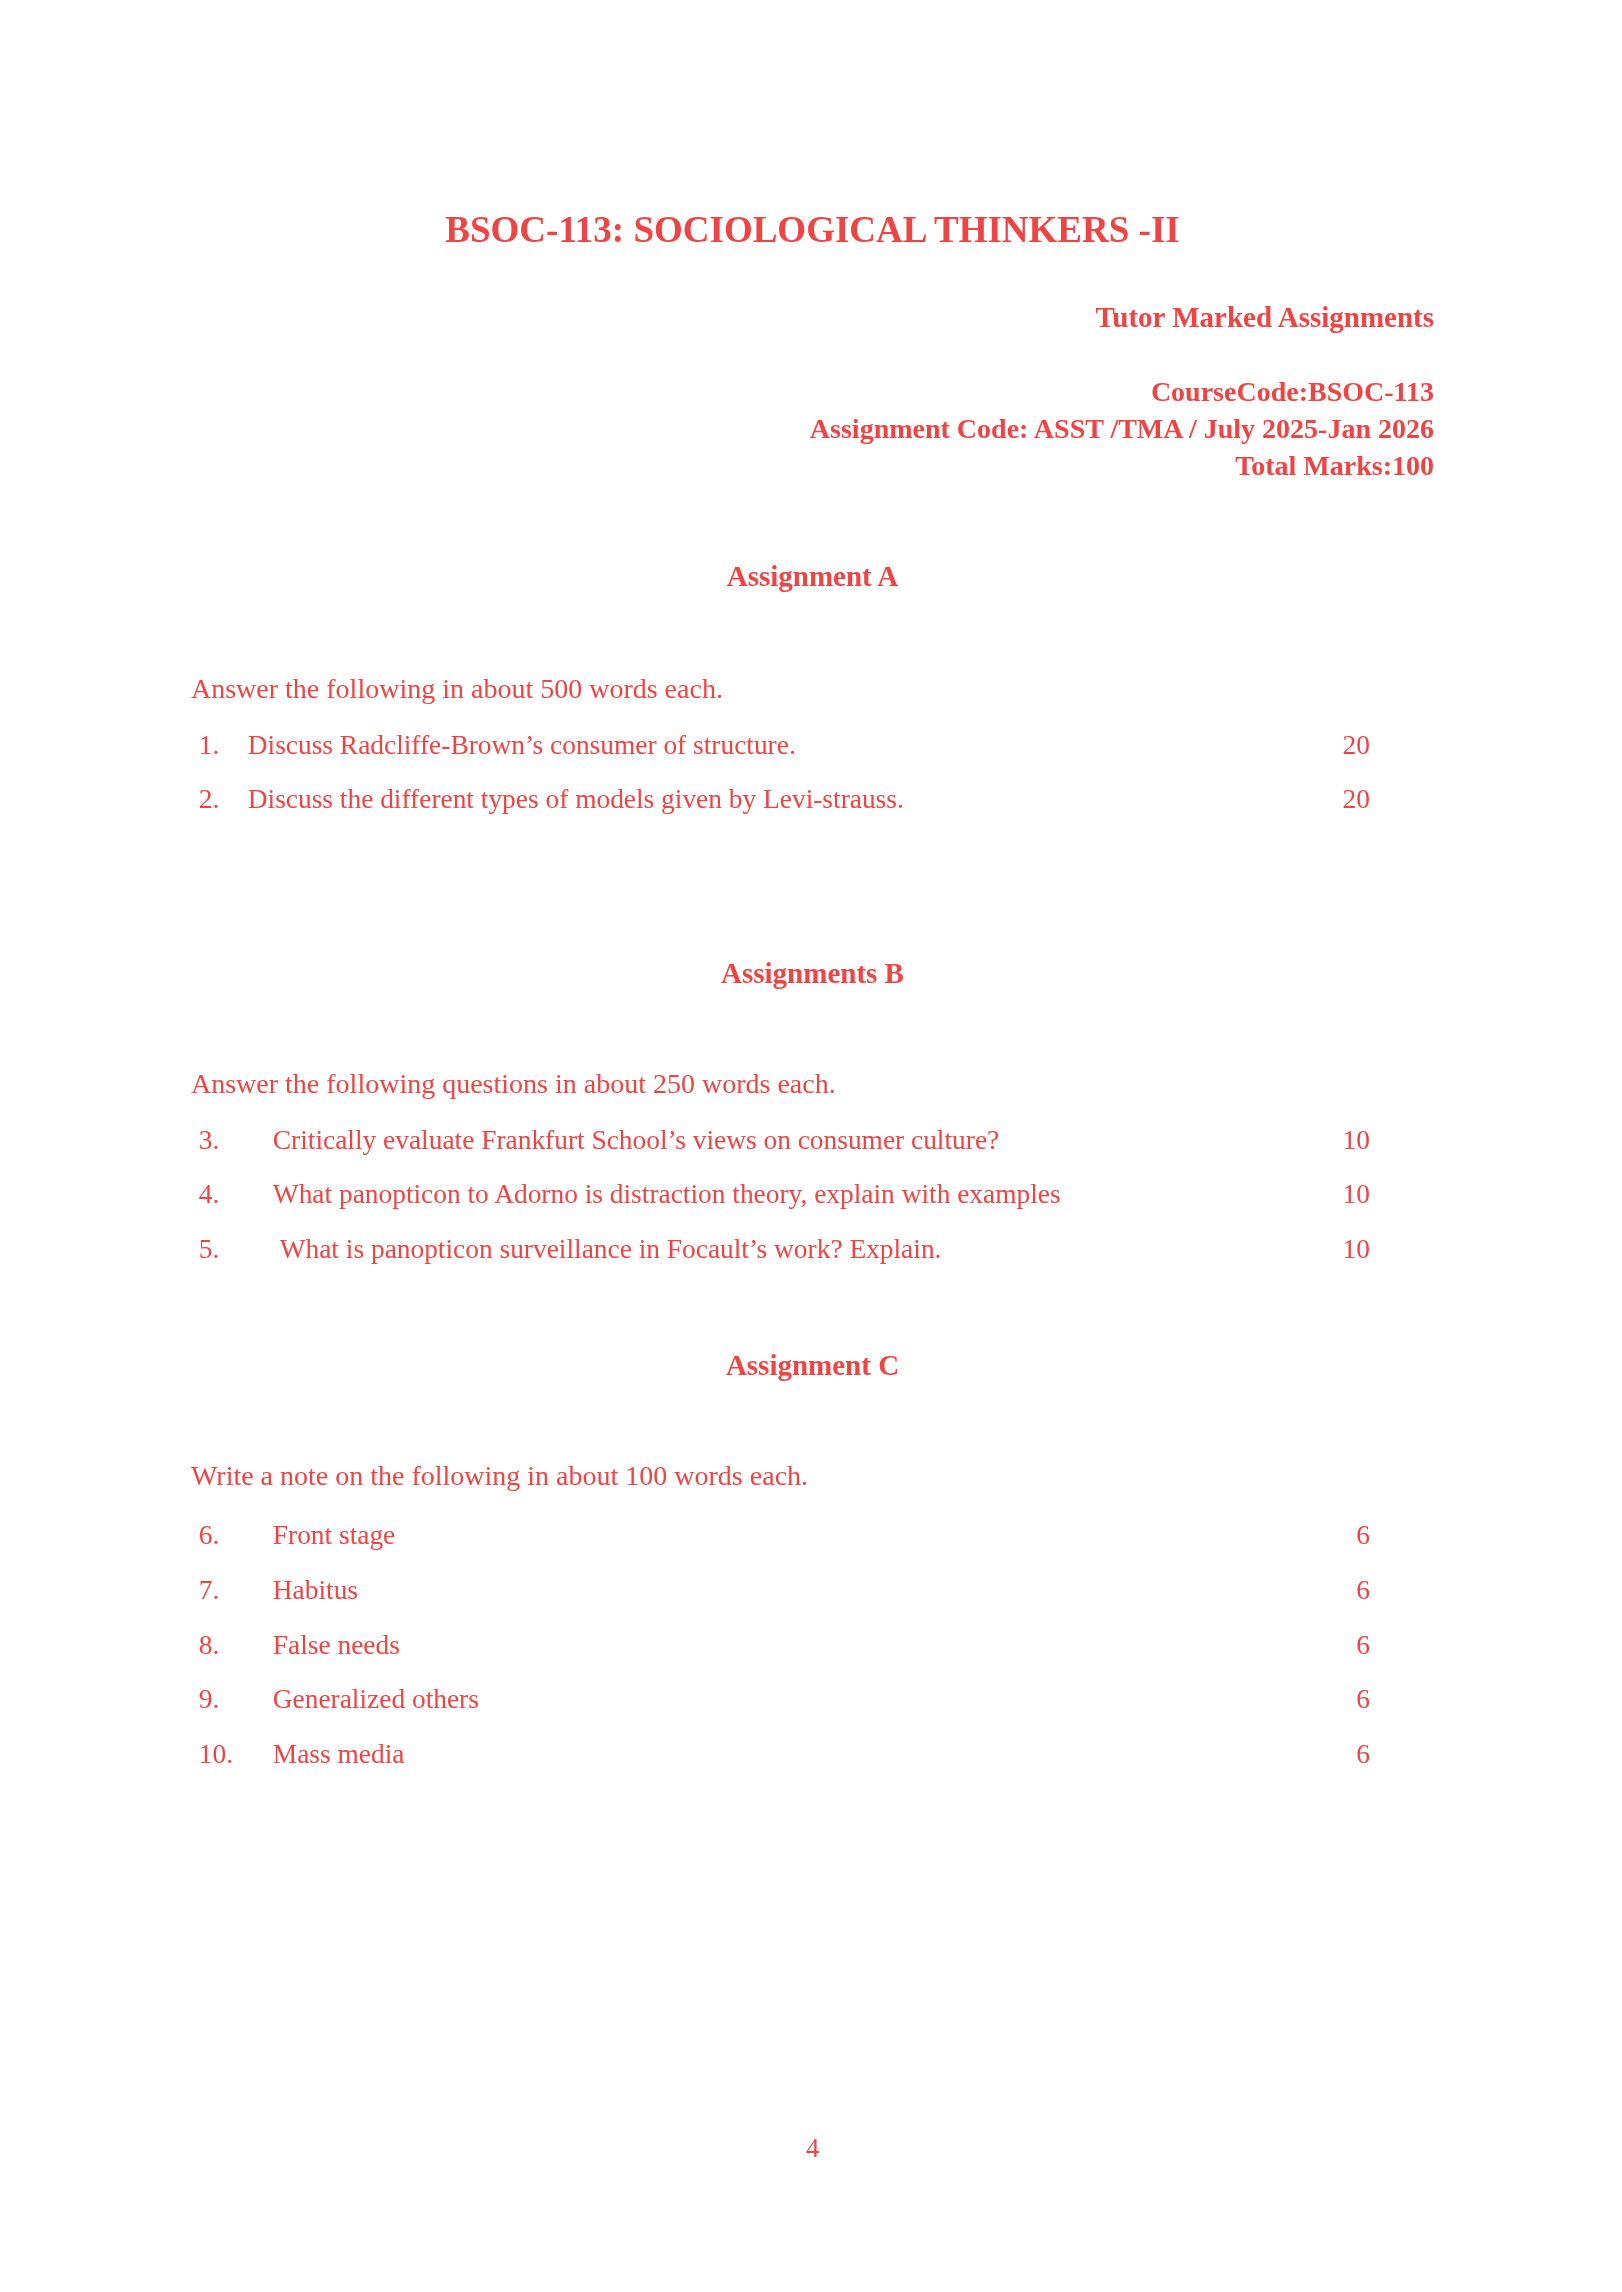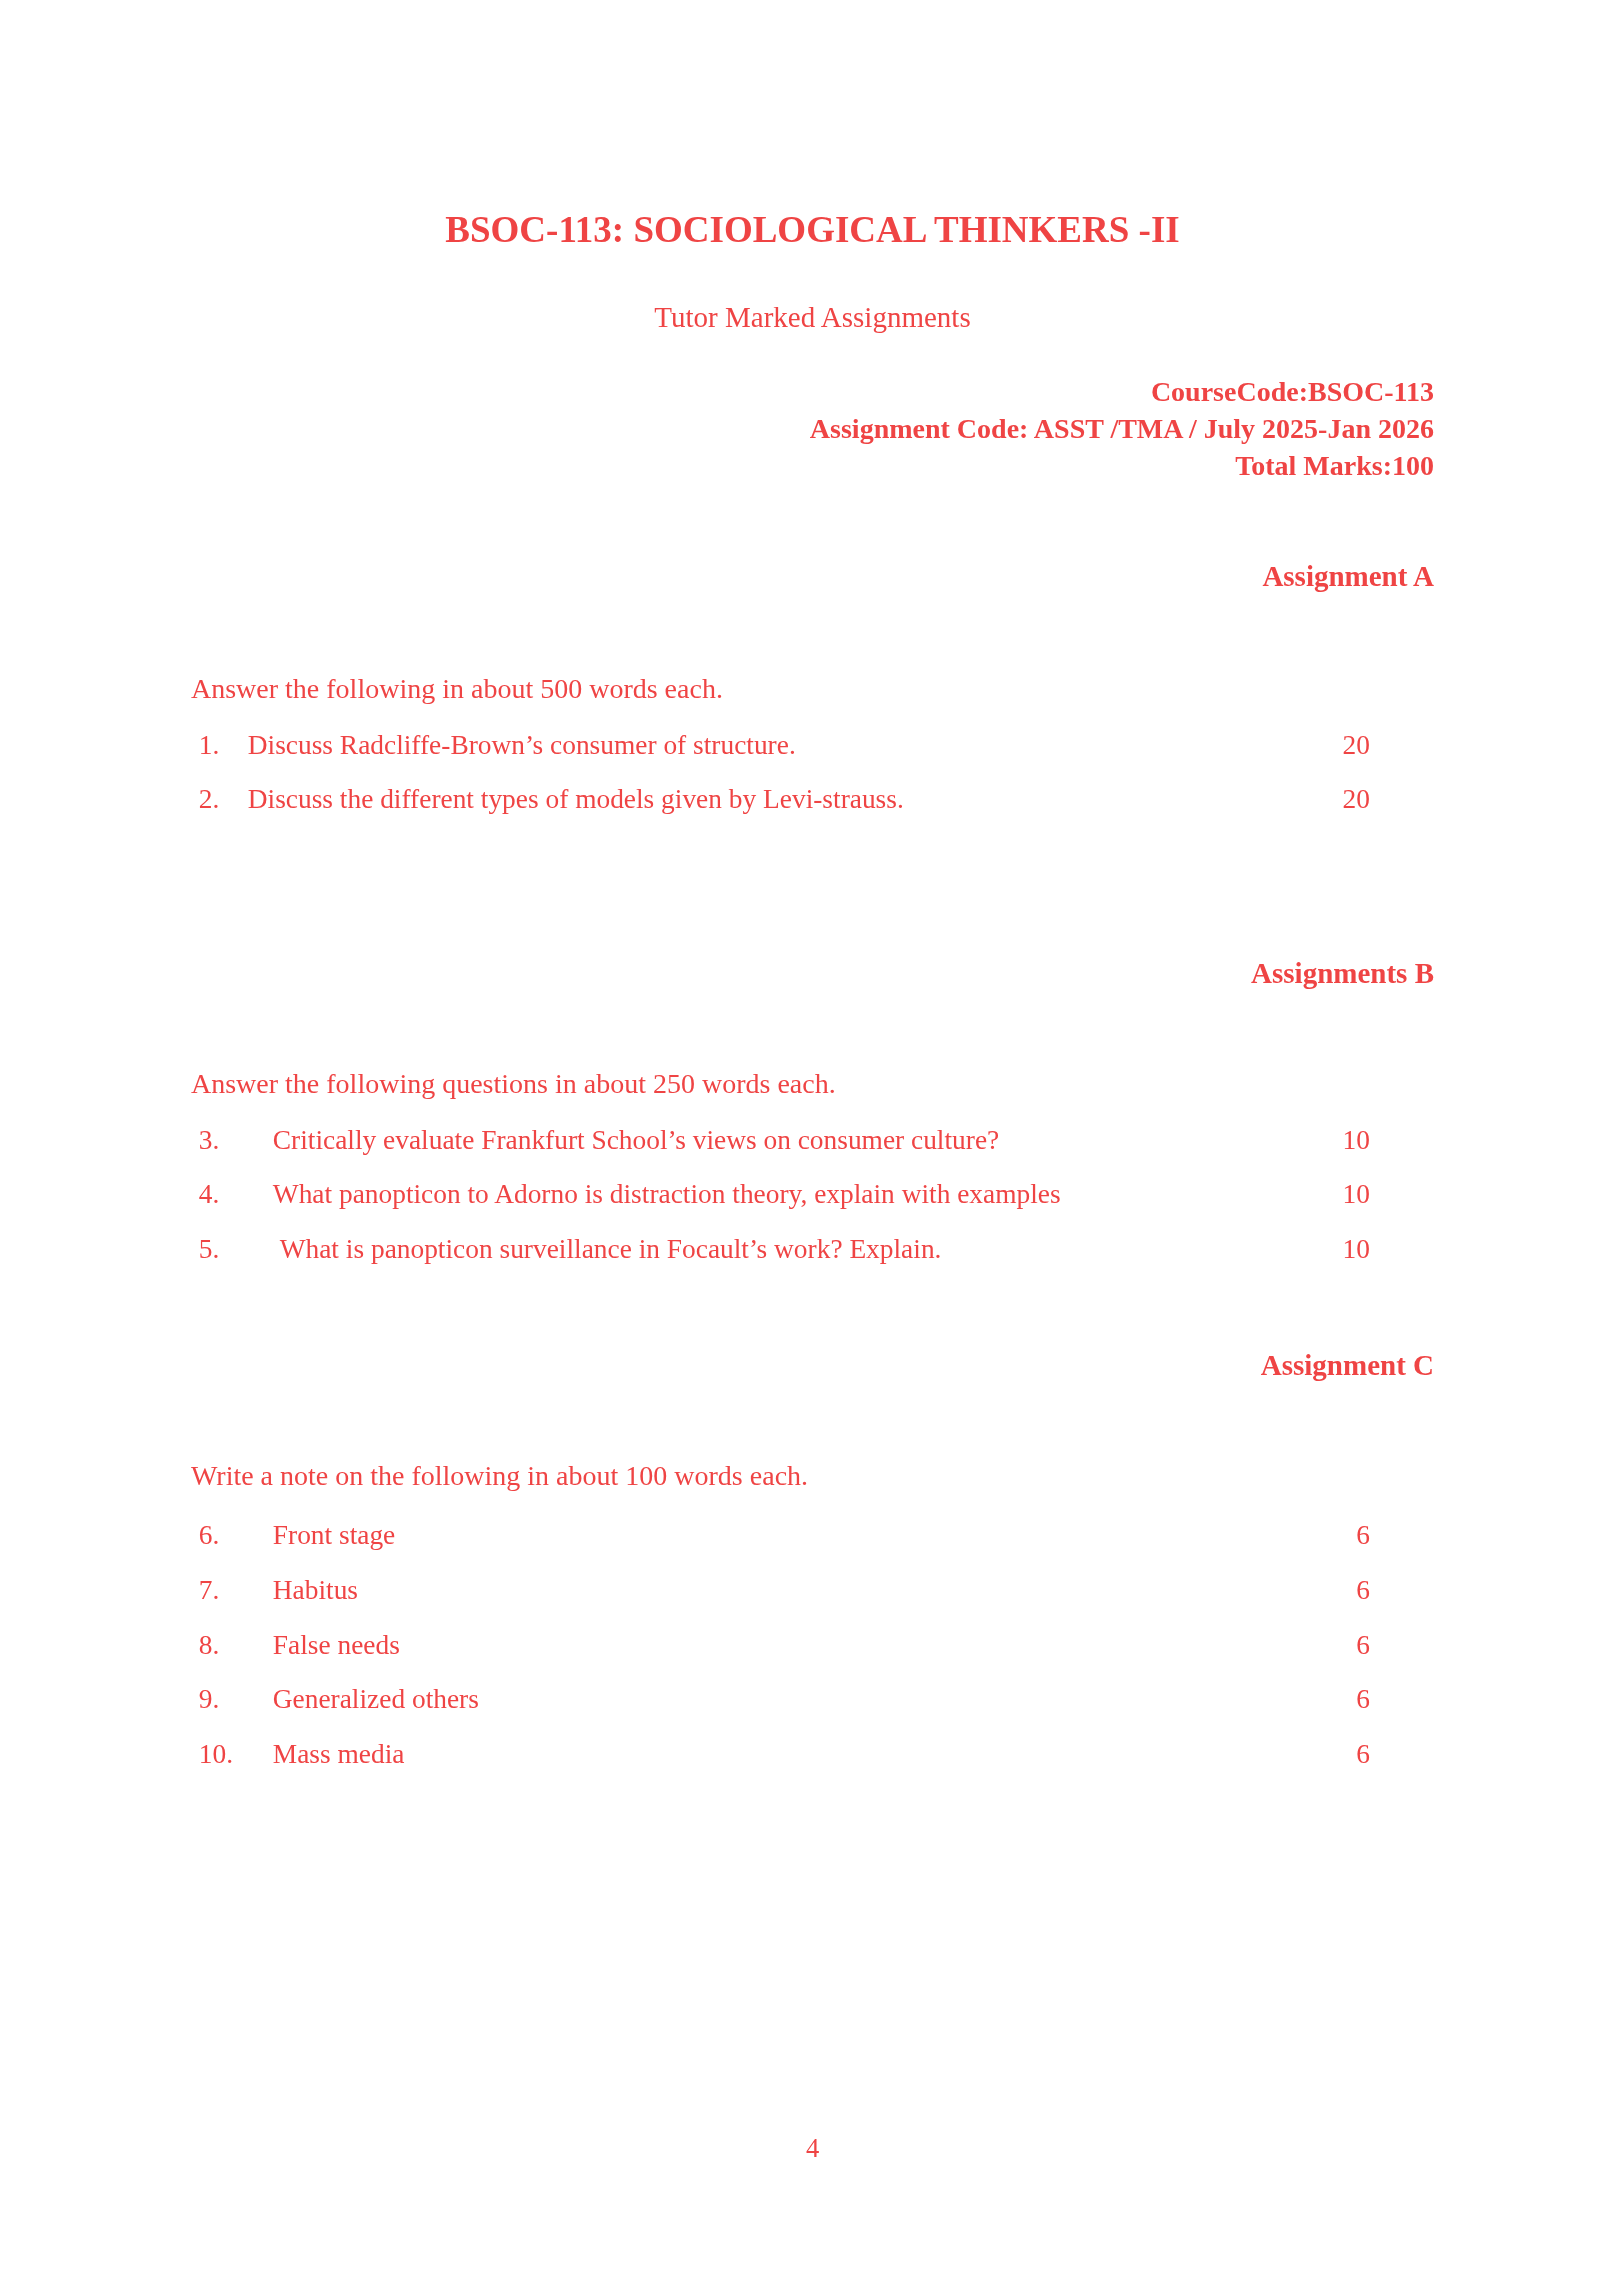--- a/index.html
+++ b/index.html
@@ -28,38 +28,38 @@
   .doc-title {
     margin: 192px 0 0 0;
     font-size: 37px;
     font-weight: bold;
     line-height: 43px;
     text-align: center;
   }
   .doc-subtitle {
     margin: 49px 0 0 0;
     font-size: 29px;
-    font-weight: normal;
+    font-weight: bold;
     line-height: 34px;
-    text-align: center;
+    text-align: right;
   }
   .meta-block {
     margin-top: 39px;
     text-align: right;
     font-weight: bold;
     font-size: 28px;
     line-height: 37px;
   }
   .meta-block p { margin: 0; }
 
   .section-heading {
     font-size: 29px;
     font-weight: bold;
     line-height: 34px;
-    text-align: right;
+    text-align: center;
     margin: 0;
   }
   .heading-a { margin-top: 75px; }
   .heading-b { margin-top: 140px; }
   .heading-c { margin-top: 82px; }
 
   .instruction {
     font-weight: normal;
     font-size: 28px;
     line-height: 34px;

